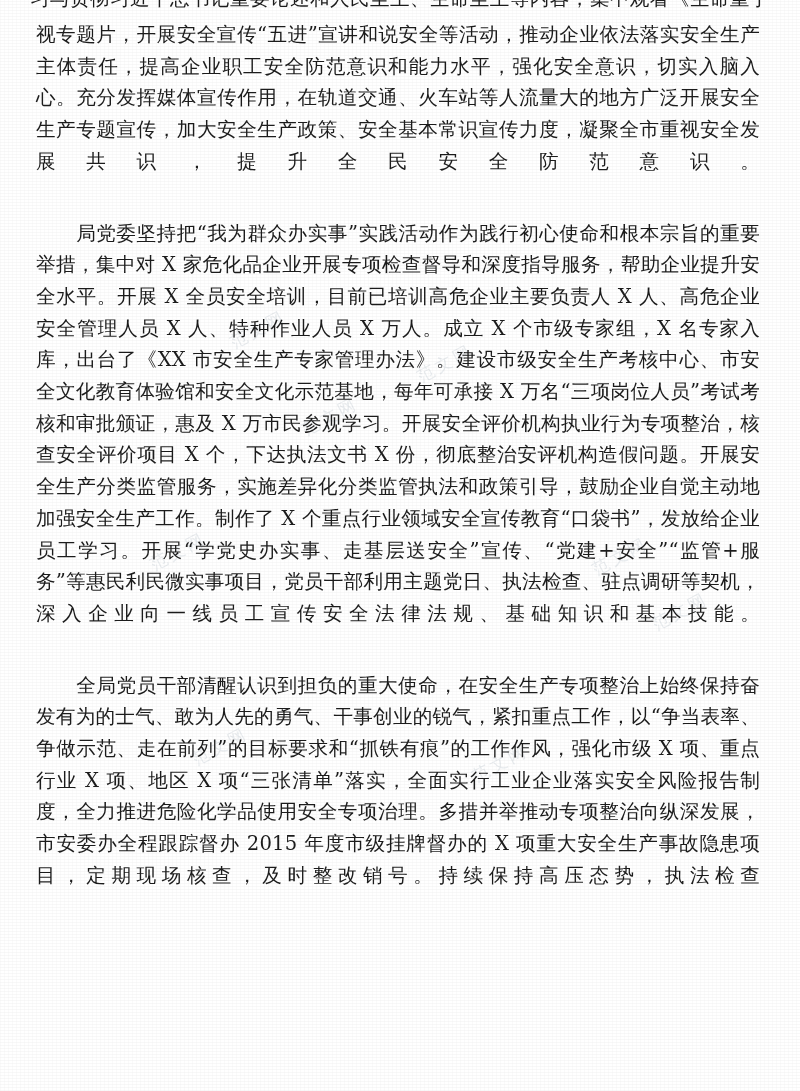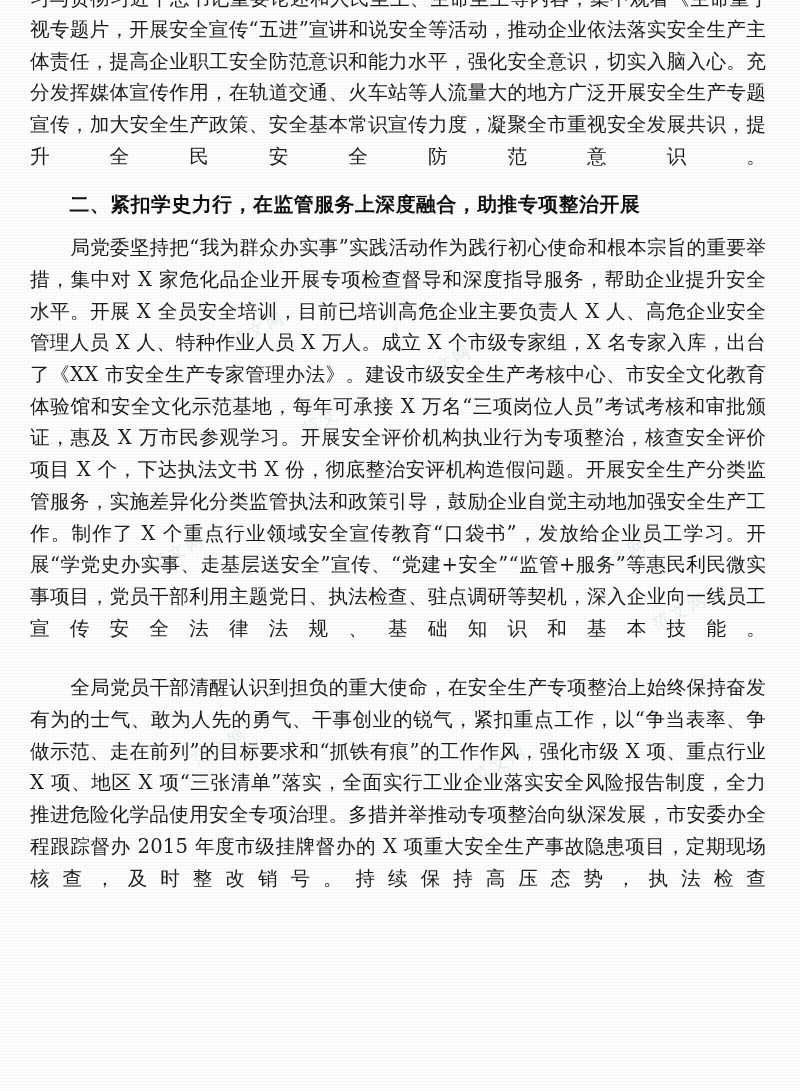--- a/index.html
+++ b/index.html
@@ -74,21 +74,21 @@
     font-size: 19.6px;
     line-height: 29px;
     letter-spacing: .4px;
     text-align: justify;
     text-align-last: justify;
     white-space: nowrap;
     color: #1c1c1c;
   }
 
   p.para {
-    margin: 0;
+    margin: 6px;
     font-size: 19.6px;
     line-height: 31.7px;
     text-align: justify;
     text-justify: inter-character;
     letter-spacing: .2px;
     color: #1c1c1c;
     -webkit-font-smoothing: none;
   }
   p.para.indent { text-indent: 2.05em; }
   p.para.lastjustify { text-align-last: justify; }
@@ -134,21 +134,20 @@
   <div class="flow">
 
     <div class="clipline block">
       <span class="inner">习与贯彻习近平总书记重要论述和人民至上、生命至上等内容，集中观看《生命重于泰山》电</span>
     </div>
 
     <p class="para lastjustify block">视专题片，开展安全宣传“五进”宣讲和说安全等活动，推动企业依法落实安全生产主体责任，提高企业职工安全防范意识和能力水平，强化安全意识，切实入脑入心。充分发挥媒体宣传作用，在轨道交通、火车站等人流量大的地方广泛开展安全生产专题宣传，加大安全生产政策、安全基本常识宣传力度，凝聚全市重视安全发展共识，提升全民安全防范意识。</p>
 
     <div class="sp-before-h"></div>
 
-    <h2 class="heading block">二、紧扣学史力行，在监管服务上深度融合，助推专项整治开展</h2>
 
     <div class="sp-after-h"></div>
 
     <p class="para indent lastjustify block">局党委坚持把“我为群众办实事”实践活动作为践行初心使命和根本宗旨的重要举措，集中对 X 家危化品企业开展专项检查督导和深度指导服务，帮助企业提升安全水平。开展 X 全员安全培训，目前已培训高危企业主要负责人 X 人、高危企业安全管理人员 X 人、特种作业人员 X 万人。成立 X 个市级专家组，X 名专家入库，出台了《XX 市安全生产专家管理办法》。建设市级安全生产考核中心、市安全文化教育体验馆和安全文化示范基地，每年可承接 X 万名“三项岗位人员”考试考核和审批颁证，惠及 X 万市民参观学习。开展安全评价机构执业行为专项整治，核查安全评价项目 X 个，下达执法文书 X 份，彻底整治安评机构造假问题。开展安全生产分类监管服务，实施差异化分类监管执法和政策引导，鼓励企业自觉主动地加强安全生产工作。制作了 X 个重点行业领域安全宣传教育“口袋书”，发放给企业员工学习。开展“学党史办实事、走基层送安全”宣传、“党建+安全”“监管+服务”等惠民利民微实事项目，党员干部利用主题党日、执法检查、驻点调研等契机，深入企业向一线员工宣传安全法律法规、基础知识和基本技能。</p>
 
     <div class="sp-before-h"></div>
 
 
     <div class="sp-after-h"></div>
 

